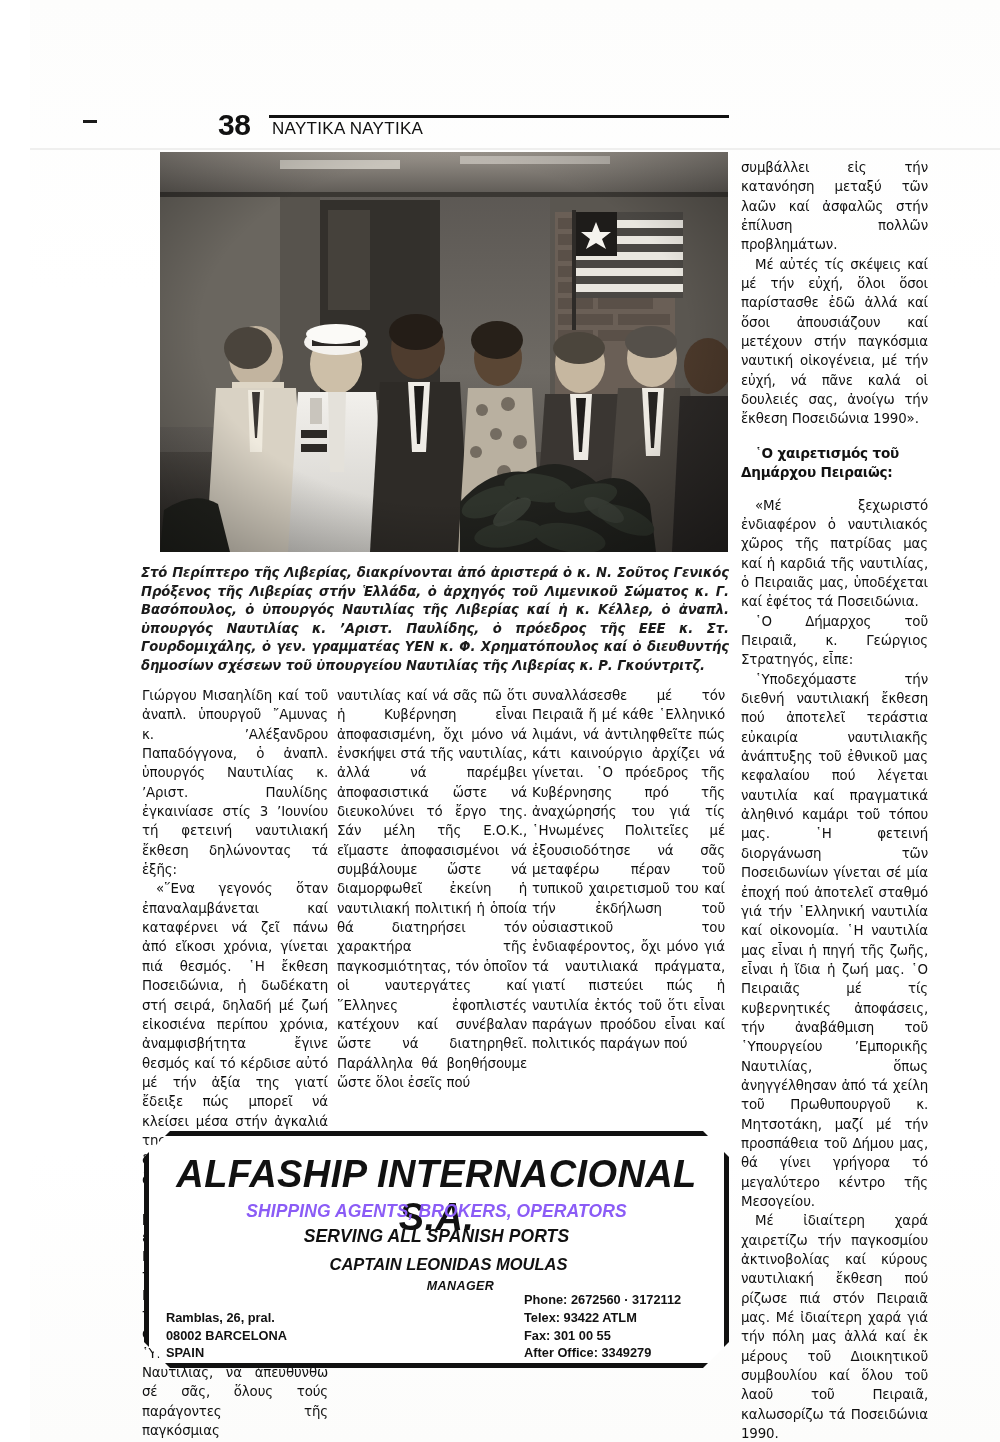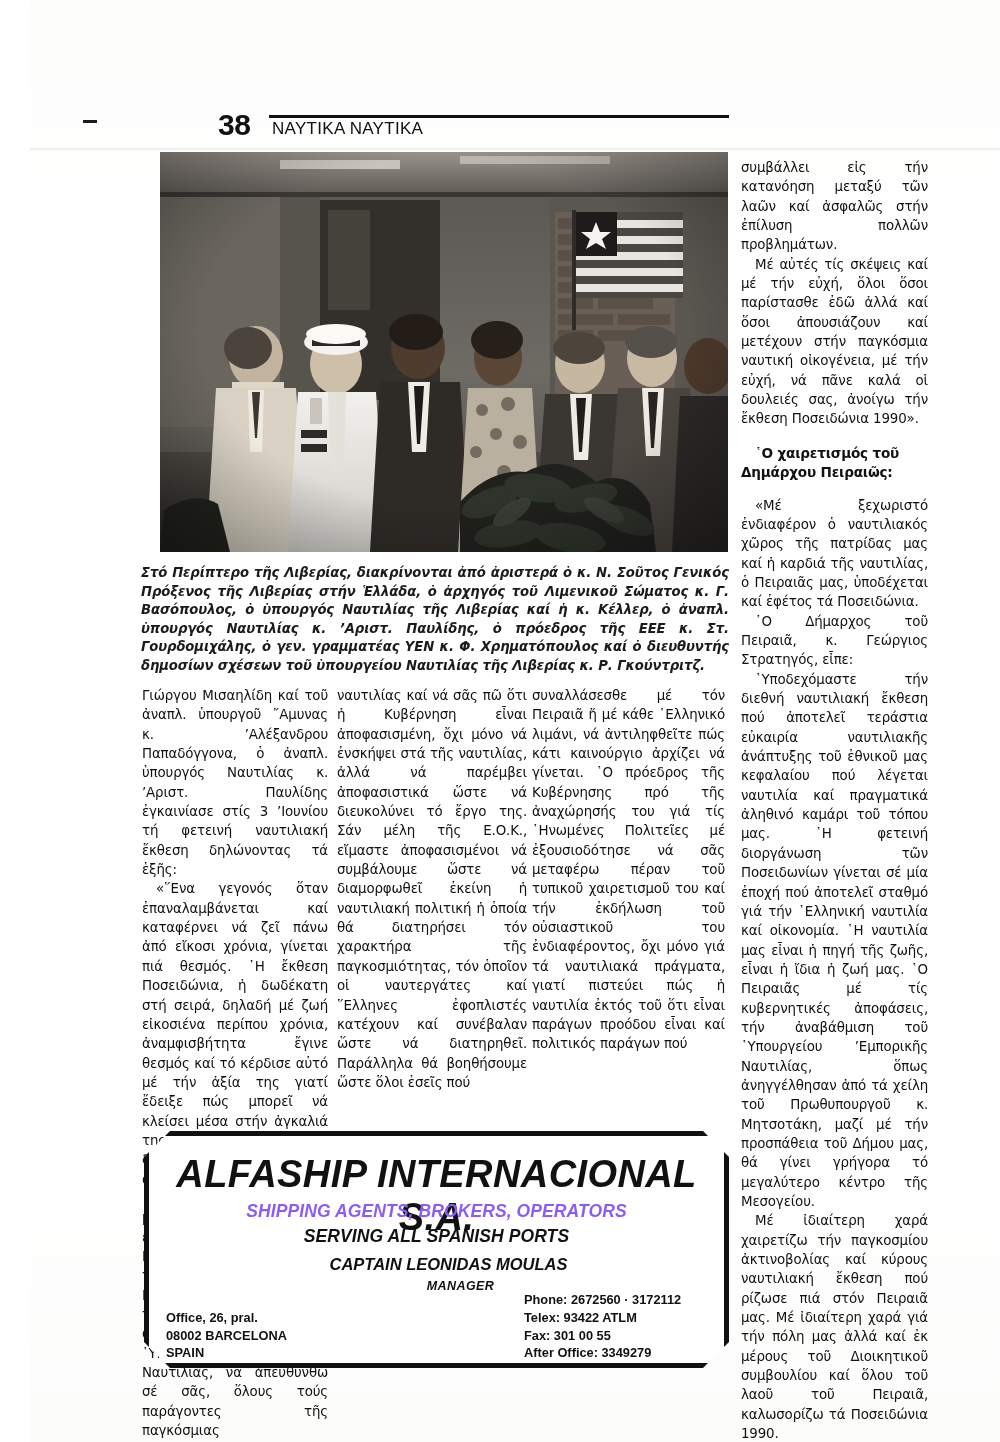--- a/index.html
+++ b/index.html
@@ -455,21 +455,21 @@
 
   <div class="ad-wrap">
     <div class="ad-box"></div>
     <div class="ad-inner"></div>
     <div class="ad-company">ALFASHIP INTERNACIONAL S.A.</div>
     <div class="ad-line1">SHIPPING AGENTS, BROKERS, OPERATORS</div>
     <div class="ad-line2">SERVING ALL SPANISH PORTS</div>
     <div class="ad-captain">CAPTAIN LEONIDAS MOULAS</div>
     <div class="ad-manager">MANAGER</div>
     <div class="ad-address">
-      <div>Office, 26, pral.</div>
+      <div>Ramblas, 26, pral.</div>
       <div>08002 BARCELONA</div>
       <div>SPAIN</div>
     </div>
     <div class="ad-contact">
       <div>Phone: 2672560 · 3172112</div>
       <div>Telex: 93422 ATLM</div>
       <div>Fax: 301 00 55</div>
       <div>After Office: 3349279</div>
     </div>
   </div>

